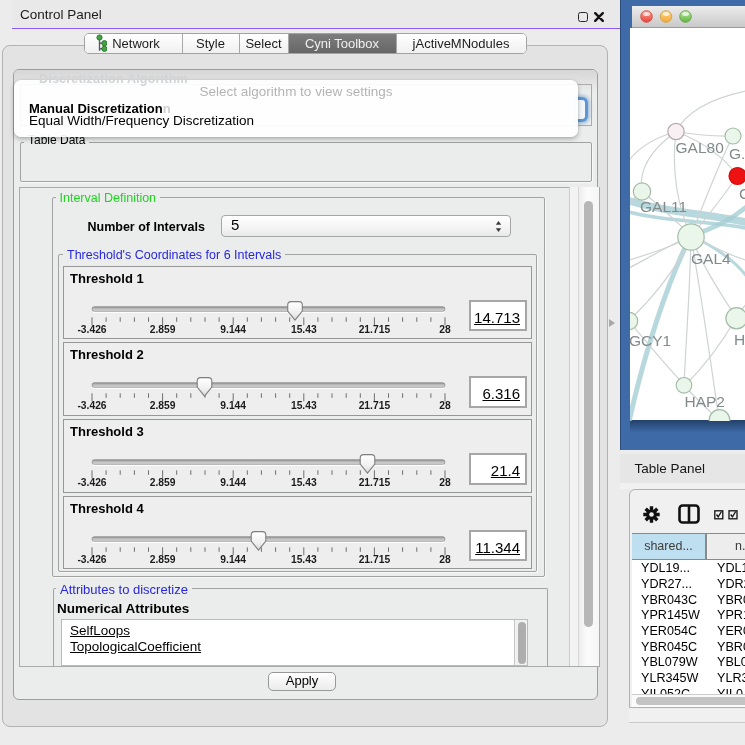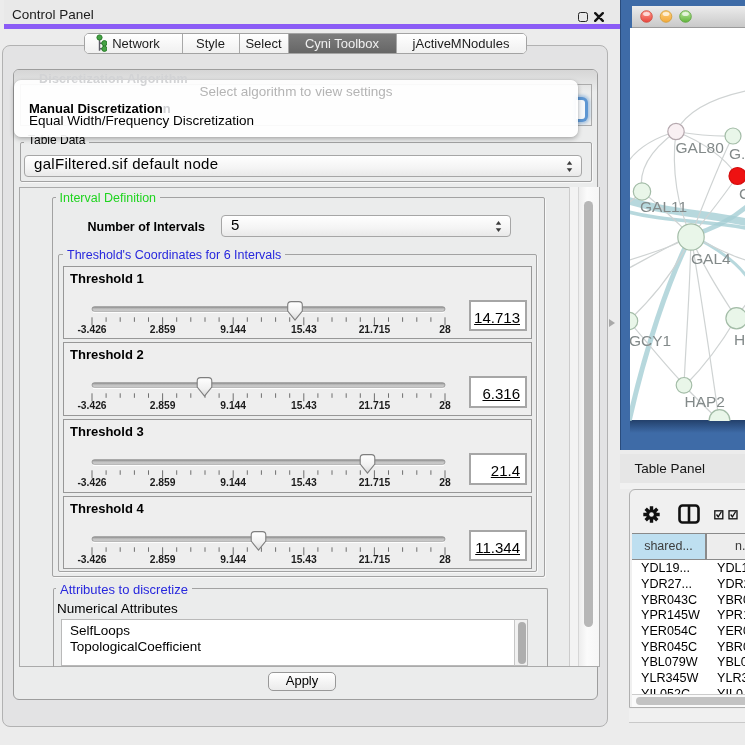--- a/index.html
+++ b/index.html
@@ -1,22 +1,22 @@
 <!DOCTYPE html>
 <html><head><meta charset="utf-8">
 <style>
 * { margin:0; padding:0; box-sizing:border-box; }
 html,body { width:745px; height:745px; }
 #root { position:relative; width:745px; height:745px; background:#ececec;
   font-family:"Liberation Sans", sans-serif; overflow:hidden; }
 .abs { position:absolute; }
 
 
-#titlebar { position:absolute; left:4px; top:0; width:620px; height:29px; background:#e9e9e9;
-  border-bottom:5px solid #8b5cf6; }
+#titlebar { position:absolute; left:12px; top:0; width:620px; height:29px; background:#e9e9e9;
+  border-bottom:1px solid #8b5cf6; }
 #titlebar .t { position:absolute; left:8px; top:6.5px; font-size:13.5px; color:#1c1c1c; }
 #rest { position:absolute; left:578px; top:11.5px; width:10px; height:10px;
   border:1.7px solid #262626; border-radius:2.5px; }
 #outer { position:absolute; left:2px; top:45px; width:606px; height:682px;
   background:#e3e3e4; border:1px solid #b2b2b2; border-radius:8px; }
 #inner { position:absolute; left:13px; top:69px; width:585px; height:630.5px;
   background:#ebecec; border:1px solid #9d9d9d; border-radius:6px; }
 #innertop { position:absolute; left:14px; top:70px; width:583px; height:22px;
   background:linear-gradient(#d6d6d6,#ebecec); border-radius:5px 5px 0 0; }
 
@@ -60,21 +60,21 @@
   border:1px solid #979797; }
 .tpl { position:absolute; left:6px; top:4px; font-size:13px; font-weight:bold; color:#000;text-align:center; }
 .sl { position:absolute; left:0; top:30px; }
 .vb { position:absolute; left:405px; top:33px; width:58px; height:31.5px; background:#fff;
   border:2px solid #a6a6a6; font-size:15px; text-align:right; padding-right:5px;
   line-height:31px; color:#000;text-decoration:underline; }
 
 
 #attlist { position:absolute; left:61px; top:618.5px; width:467px; height:47.5px;
   background:#fff; border:1px solid #b9b9b9; font-size:13.5px; overflow:hidden; padding-top:3px; }
-#attlist div { padding-left:8px; height:16.2px; line-height:16.2px; }
+#attlist div { padding-left:8px; height:16.2px; line-height:16.2px;text-decoration:underline; }
 #attsb { position:absolute; left:514px; top:618.5px; width:14px; height:47.5px;
   background:#f1f1f1; border:1px solid #bbb; border-left:1px solid #c6c6c6; }
 #attsb i { position:absolute; left:2.5px; top:2px; width:8px; height:42px;
   background:#aeaeae; border-radius:4px; }
 
 
 #sbwhite { position:absolute; left:569px; top:187px; width:9px; height:479px;
   background:#f3f3f3; border-left:1px solid #cccccc; }
 #sbtrack { position:absolute; left:578px; top:187px; width:21px; height:479px;
   background:linear-gradient(to right,#ededed,#fbfbfb 40%,#f6f6f6);
@@ -184,26 +184,20 @@
 </svg>
 
 <div class="grp" style="left:20px;top:142px;width:572px;height:40px"></div>
 <div class="gt" style="left:24px;top:132.5px;background:#ebecec;font-size:12px">Table Data</div>
 <div id="popup">
   <div class="p1">Select algorithm to view settings</div>
   <div class="p2">Manual Discretization<span style="color:#cfd0d3;font-weight:bold">n</span></div>
   <div class="p3">Equal Width/Frequency Discretization</div>
 </div>
 <div id="ghost">Discretization Algorithm</div>
-<div class="combo" style="left:24px;top:154.5px;width:558px;line-height:15.5px">galFiltered.sif default node
-<svg class="ar" viewBox="0 0 9 16">
-        <path d="M4.5 1 L8 5.8 H1 Z" fill="#3c3c3c"></path>
-        <path d="M4.5 15 L8 10.2 H1 Z" fill="#3c3c3c"></path>
-      </svg>
-</div>
 
 <div class="abs" style="left:18.5px;top:187px;width:581px;height:479.5px;border:1px solid #aaaaaa"></div>
 
 <div class="grp" style="left:52px;top:197px;width:493px;height:380px"></div>
 <div class="gt" style="left:55.5px;top:190.5px;color:#1fd41f">Interval Definition</div>
 <div class="abs" style="left:87.5px;top:219.5px;font-size:12.5px;font-weight:bold">Number of Intervals</div>
 <div class="combo" style="left:221px;top:215px;width:290px;font-size:15px;letter-spacing:0">5
 <svg class="ar" viewBox="0 0 9 16">
         <path d="M4.5 1 L8 5.8 H1 Z" fill="#3c3c3c"></path>
         <path d="M4.5 15 L8 10.2 H1 Z" fill="#3c3c3c"></path>
@@ -280,21 +274,21 @@
           <text x="310.4" y="36.2" text-anchor="middle">21.715</text>
           <text x="381" y="36.2" text-anchor="middle">28</text>
         </g>
 <path d="M187.2 14 V8 Q187.2 4.6 190.6 4.6 H198.4 Q201.8 4.6 201.8 8 V14 L194.5 23.2 Z" fill="url(#thg)" stroke="#7e7e7e" stroke-width="1.1"></path>
 </svg>
 <div class="vb">11.344</div>
 </div>
 
 <div class="grp" style="left:52.5px;top:587.5px;width:495.5px;height:79px;border-bottom:none;border-radius:2px 2px 0 0;box-shadow:none"></div>
 <div class="gt" style="left:56px;top:581.5px;color:#2727dd;font-size:13px">Attributes to discretize</div>
-<div class="abs" style="left:57px;top:600.5px;font-size:13.5px;font-weight:normal">Numerical Attributes</div>
+<div class="abs" style="left:57px;top:600.5px;font-size:13.5px;font-weight:bold">Numerical Attributes</div>
 <div id="attlist">
       <div>SelfLoops</div>
       <div>TopologicalCoefficient</div>
     </div>
 <div id="attsb">
       <i></i>
     </div>
 
 <div id="sbwhite"></div>
     <div id="sbtrack"></div>

